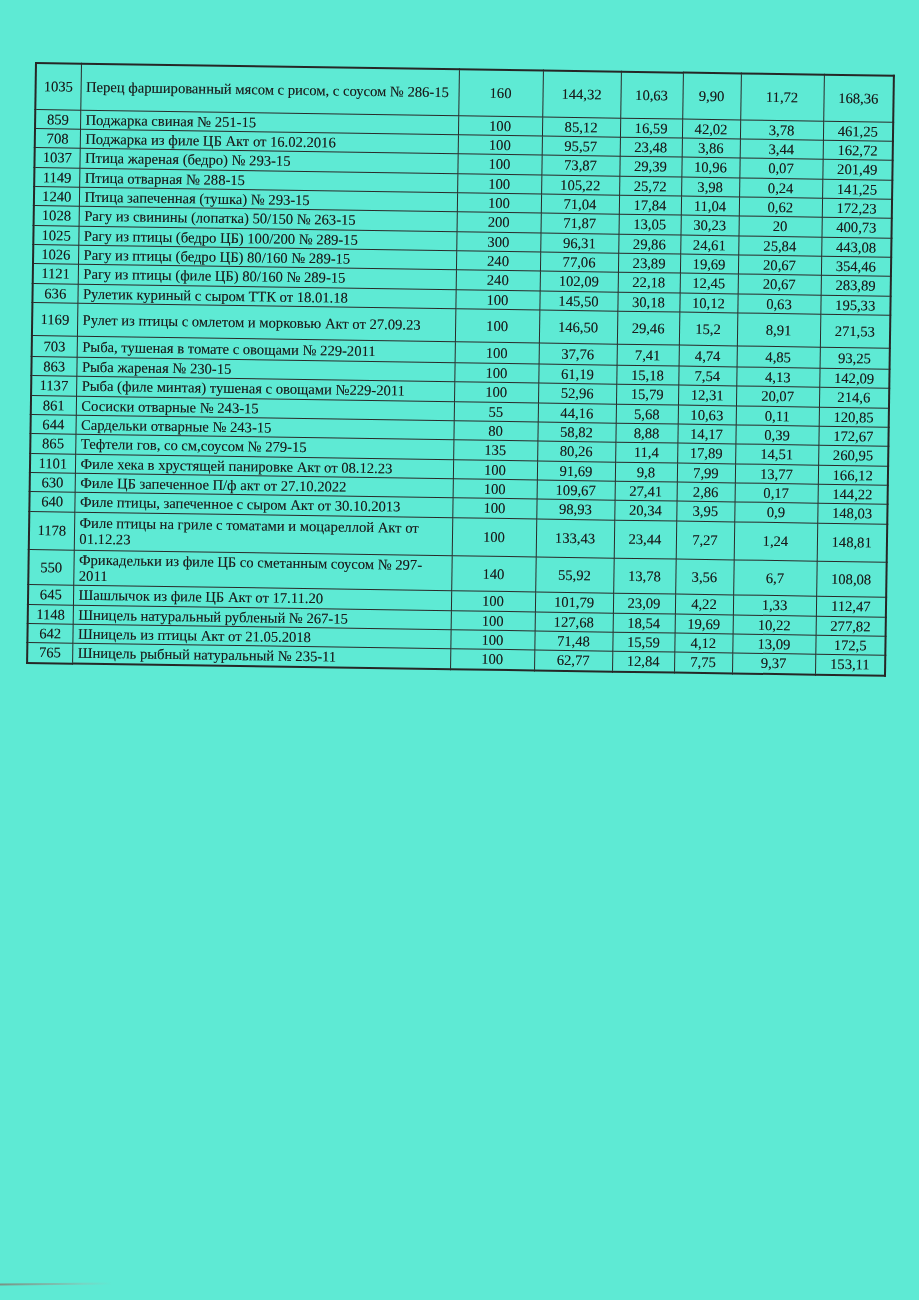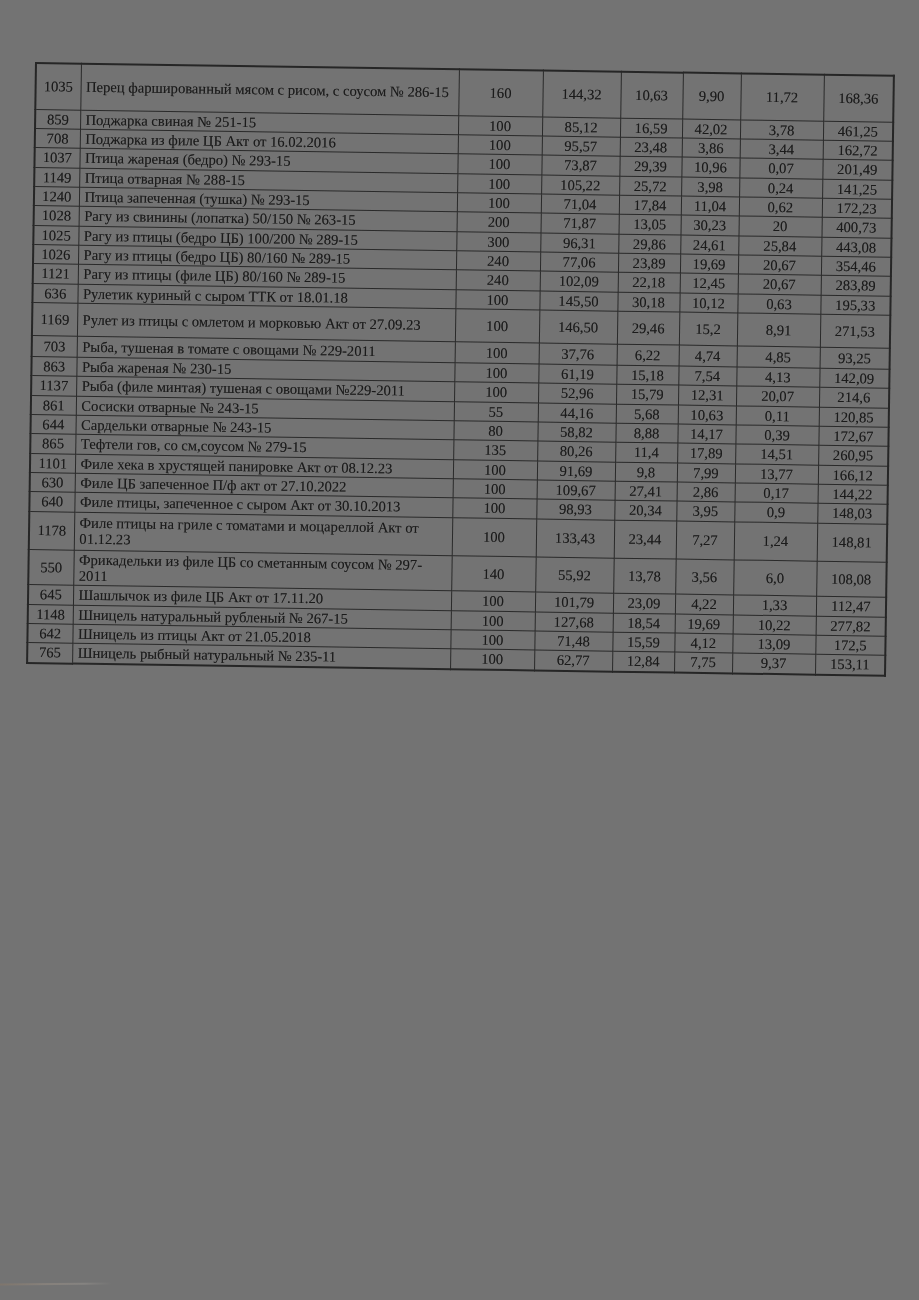--- a/index.html
+++ b/index.html
@@ -4,21 +4,21 @@
 <style>
   html, body {
     margin: 0;
     padding: 0;
     background: #ffffff;
   }
   .page {
     position: relative;
     width: 919px;
     height: 1300px;
-    background: #737373;
+    background: #5eead4;
     overflow: hidden;
     font-family: "Liberation Serif", "DejaVu Serif", serif;
   }
   .table-wrap {
     position: absolute;
     left: 35px;
     top: 62px;
     width: 858px;
     transform: rotate(0.85deg);
     transform-origin: 0 0;
@@ -205,21 +205,21 @@
     <td class="num">29,46</td>
     <td class="num">15,2</td>
     <td class="num">8,91</td>
     <td class="num">271,53</td>
   </tr>
           <tr>
     <td class="code">703</td>
     <td class="name">Рыба, тушеная в томате с овощами № 229-2011</td>
     <td class="num">100</td>
     <td class="num">37,76</td>
-    <td class="num">6,22</td>
+    <td class="num">7,41</td>
     <td class="num">4,74</td>
     <td class="num">4,85</td>
     <td class="num">93,25</td>
   </tr>
           <tr>
     <td class="code">863</td>
     <td class="name">Рыба жареная № 230-15</td>
     <td class="num">100</td>
     <td class="num">61,19</td>
     <td class="num">15,18</td>
@@ -307,21 +307,21 @@
     <td class="num">1,24</td>
     <td class="num">148,81</td>
   </tr>
           <tr>
     <td class="code">550</td>
     <td class="name">Фрикадельки из филе ЦБ со сметанным соусом № 297-2011</td>
     <td class="num">140</td>
     <td class="num">55,92</td>
     <td class="num">13,78</td>
     <td class="num">3,56</td>
-    <td class="num">6,0</td>
+    <td class="num">6,7</td>
     <td class="num">108,08</td>
   </tr>
           <tr>
     <td class="code">645</td>
     <td class="name">Шашлычок из филе ЦБ Акт от 17.11.20</td>
     <td class="num">100</td>
     <td class="num">101,79</td>
     <td class="num">23,09</td>
     <td class="num">4,22</td>
     <td class="num">1,33</td>

